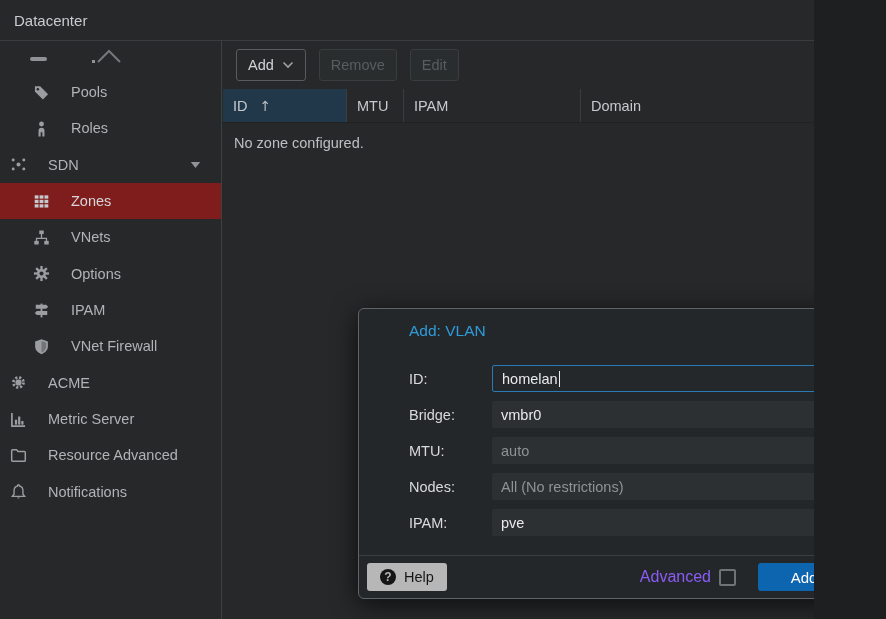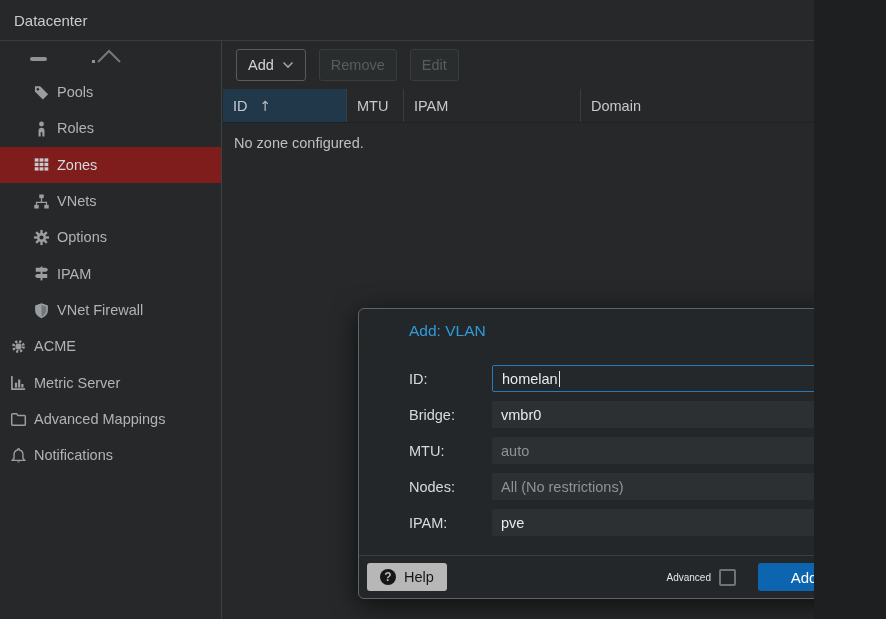--- a/index.html
+++ b/index.html
@@ -7,21 +7,21 @@
   body { font-family:"Liberation Sans", sans-serif; }
   .app { position:relative; width:814px; height:619px; background:#262829; overflow:hidden; color:#b0b4b6; }
 
   
   .hdr { position:absolute; left:0; top:0; width:886px; height:41px; border-bottom:1px solid #3a3d3f;
          display:flex; align-items:center; padding-left:14px; }
   .hdr .title { font-size:15px; color:#c9cccf; }
 
   
   .sidebar { position:absolute; left:0; top:41px; width:222px; bottom:0; border-right:1px solid #3c4043; }
-  .srow { height:36.33px; display:flex; align-items:center; gap:7px; position:relative;
+  .srow { height:36.33px; display:flex; align-items:center; gap:21px; position:relative;
           font-size:14.5px; color:#b0b4b6; cursor:default; }
   .srow.lvl0 { padding-left:10px; }
   .srow.lvl1 { padding-left:33px; }
   .srow.selected { background:#7f1d1d; color:#d5d8da; }
   .srow.partial { height:33px; }
   .ic { flex:0 0 auto; display:block; }
   .expander { position:absolute; right:20px; top:50%; transform:translateY(-50%); }
   .partial .dash { position:absolute; left:30px; top:16px; width:17px; height:4px; background:#8f9396; border-radius:2px; }
   .partial .dot  { position:absolute; left:92px; top:19px; width:3px; height:3px; background:#8f9396; }
   .partial .chev { position:absolute; left:96px; top:7px; }
@@ -64,21 +64,21 @@
              align-items:center; justify-content:center; gap:3px; cursor:pointer; }
   .trigger.single { justify-content:center; }
 
   .dlg-ftr { position:absolute; left:0; right:0; bottom:0; height:43px; border-top:1px solid #3b3e40;
              display:flex; align-items:center; padding:0 7px 0 8px; }
   .help-btn { height:28px; display:flex; align-items:center; gap:8px; padding:0 13px; background:#b7b7b7;
               border-radius:3px; color:#161616; font-size:14.5px; cursor:pointer; }
   .qmark { width:16px; height:16px; border-radius:50%; background:#161616; color:#b7b7b7;
            font-size:12px; font-weight:bold; text-align:center; line-height:16px; }
   .ftr-spacer { flex:1; }
-  .adv-label { font-size:10px; color:#e5e5e5; margin-right:8px; }
+  .adv-label { font-size:16px; color:#8b5cf6; margin-right:8px; }
   .checkbox { width:17px; height:17px; border:2px solid #6f7375; border-radius:2px; margin-right:22px;
               background:transparent; cursor:pointer; }
   .add-btn { width:92px; height:28px; background:#0d64af; border-radius:3px; color:#ffffff;
              font-size:15px; display:flex; align-items:center; justify-content:center; cursor:pointer; }
 </style>
 </head>
 <body>
 
 <div class="app">
 
@@ -107,20 +107,33 @@
     <div class="srow lvl1">
       <svg class="ic" width="17" height="17" viewBox="0 0 16 16">
           <circle cx="8" cy="3.7" r="2.3" fill="#9a9ea1"></circle>
           <path d="M5.2 15.5V10a2.8 2.8 0 0 1 5.6 0v5.5H8.8v-4H7.2v4z" fill="#9a9ea1"></path>
         </svg>
       <span>Roles</span>
     </div>
 
 
 
+    <div class="srow lvl0">
+      <svg class="ic" width="17" height="17" viewBox="0 0 16 16" fill="#9a9ea1">
+          <circle cx="8" cy="8" r="1.9"></circle>
+          <circle cx="3" cy="3.8" r="1.4"></circle>
+          <circle cx="13" cy="3.8" r="1.4"></circle>
+          <circle cx="3" cy="12.2" r="1.4"></circle>
+          <circle cx="13" cy="12.2" r="1.4"></circle>
+        </svg>
+      <span>SDN</span>
+      <svg class="expander" width="11" height="8" viewBox="0 0 11 8">
+          <path d="M.8 1h9.4L5.5 7z" fill="#8f9396"></path>
+        </svg>
+    </div>
 
     <div class="srow lvl1 selected">
       <svg class="ic" width="17" height="17" viewBox="0 0 16 16" fill="#c6cacd">
           <rect x="1.6" y="2.2" width="3.6" height="3.1"></rect>
           <rect x="6.2" y="2.2" width="3.6" height="3.1"></rect>
           <rect x="10.8" y="2.2" width="3.6" height="3.1"></rect>
           <rect x="1.6" y="6.4" width="3.6" height="3.1"></rect>
           <rect x="6.2" y="6.4" width="3.6" height="3.1"></rect>
           <rect x="10.8" y="6.4" width="3.6" height="3.1"></rect>
           <rect x="1.6" y="10.6" width="3.6" height="3.1"></rect>
@@ -187,21 +200,21 @@
           <rect x="7.6" y="5.2" width="2.1" height="7.6" fill="#9a9ea1"></rect>
           <rect x="10.6" y="9.4" width="2.1" height="3.4" fill="#9a9ea1"></rect>
         </svg>
       <span>Metric Server</span>
     </div>
 
     <div class="srow lvl0">
       <svg class="ic" width="17" height="17" viewBox="0 0 16 16">
           <path d="M1.6 3.4c0-.5.4-.9.9-.9h3.6l1.4 1.8h6c.5 0 .9.4.9.9v7.4c0 .5-.4.9-.9.9H2.5c-.5 0-.9-.4-.9-.9z" fill="none" stroke="#9a9ea1" stroke-width="1.4"></path>
         </svg>
-      <span>Advanced Mappings</span>
+      <span>Resource Advanced</span>
     </div>
 
     <div class="srow lvl0">
       <svg class="ic" width="17" height="17" viewBox="0 0 16 16">
           <path d="M8 1.6c.5 0 .9.4.9.9v.3c2.2.5 3.3 2.3 3.3 4.5v3.2l1.6 2.1H2.2l1.6-2.1V7.3c0-2.2 1.1-4 3.3-4.5v-.3c0-.5.4-.9.9-.9z" fill="none" stroke="#9a9ea1" stroke-width="1.3"></path>
           <path d="M6.6 13.6a1.5 1.5 0 0 0 2.8 0z" fill="#9a9ea1"></path>
         </svg>
       <span>Notifications</span>
     </div>
 

